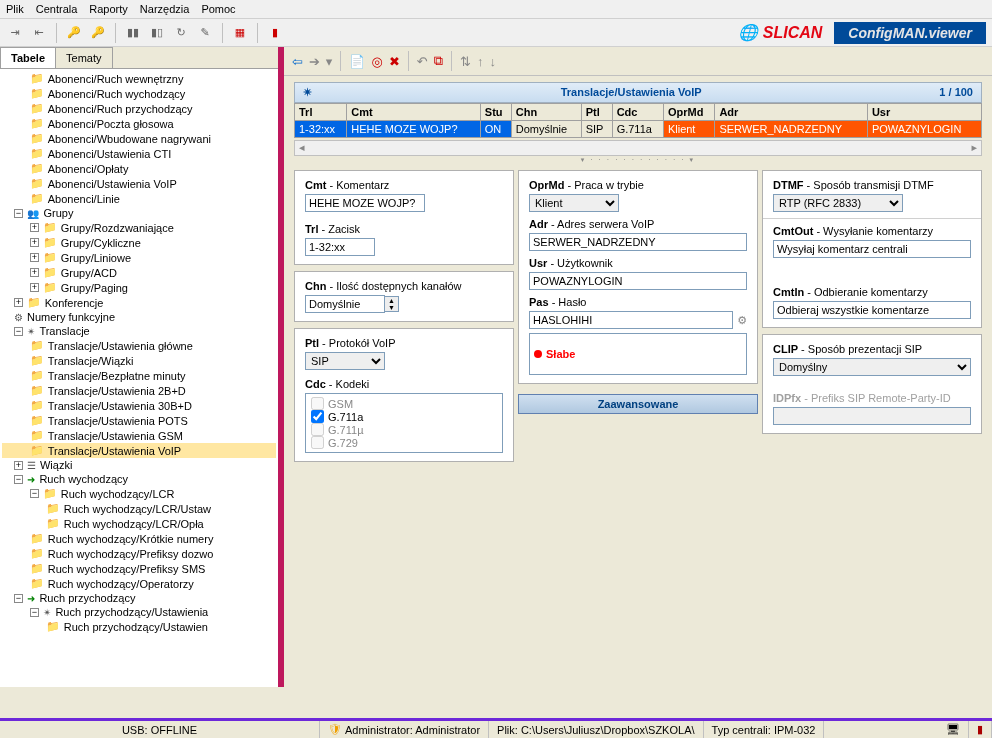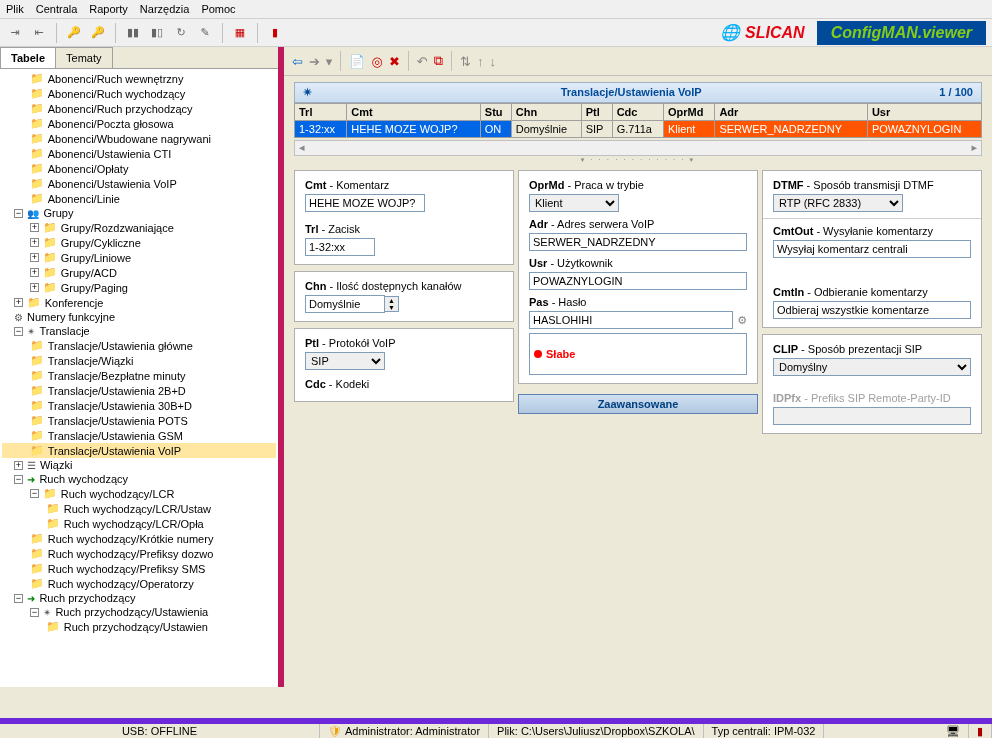--- a/index.html
+++ b/index.html
@@ -8,21 +8,21 @@
 .menubar { background: #f0f0f0; border-bottom: 1px solid #d0d0d0; padding: 3px 6px; display: flex; gap: 12px; }
 .menubar span { cursor: default; }
 
 .toolbar { background: #f0f0f0; padding: 3px 6px; border-bottom: 1px solid #d0d0d0; display: flex; align-items: center; justify-content: space-between; height: 28px; }
 .toolbar-left { display: flex; gap: 6px; align-items: center; }
 .toolbar-right { display: flex; align-items: center; gap: 4px; }
 .tool-icon { width: 18px; height: 18px; display: inline-flex; align-items: center; justify-content: center; color: #666; }
 .sep { width: 1px; height: 20px; background: #c0c0c0; margin: 0 2px; }
 
 .brand-logo { color: #e30613; font-weight: bold; font-style: italic; font-size: 16px; padding: 0 8px; }
-.brand-title { background: #004a99; color: #84cc16; font-size: 16px; font-style: italic; font-weight: bold; padding: 3px 14px; }
+.brand-title { background: #004a99; color: #e5e5e5; font-size: 14px; font-style: italic; font-weight: bold; padding: 3px 14px; }
 
 .main { display: flex; height: 640px; }
 
 .left-panel { width: 300px; border-right: 6px solid #be185d; background: white; display: flex; flex-direction: column; }
 .tabs-row { display: flex; border-bottom: 1px solid #a0a0a0; background: #ece9d8; }
 .tab { padding: 4px 10px; border: 1px solid #a0a0a0; border-bottom: none; background: #ece9d8; cursor: default; margin-right: -1px; }
 .tab.active { background: white; font-weight: bold; }
 
 .tree { flex: 1; overflow: auto; padding: 2px; font-size: 11px; }
 .tree-item { display: flex; align-items: center; padding: 1px 0; cursor: default; white-space: nowrap; }
@@ -71,21 +71,21 @@
 .codec-item.on { color: #000; }
 .codec-item input { margin: 0; }
 
 .adv-btn { background: linear-gradient(#d0e0f0, #b0c8e0); border: 1px solid #6080b0; text-align: center; padding: 3px; font-weight: bold; color: #004080; margin-top: 4px; }
 
 .disabled-label { color: #a0a0a0; }
 
 .slabe { color: red; font-weight: bold; border: 1px solid #7f9db9; padding: 14px 4px; background: white; display:flex; align-items:center; gap:4px; }
 .slabe-dot { width:8px; height:8px; border-radius:50%; background:red; display:inline-block;}
 
-.statusbar { position: absolute; bottom: 0; left: 0; right: 0; height: 20px; background: #ece9d8; border-top: 6px solid #6d28d9; display: flex; align-items: center; font-size: 11px; }
+.statusbar { position: absolute; bottom: 0; left: 0; right: 0; height: 20px; background: #ece9d8; border-top: 3px solid #6d28d9; display: flex; align-items: center; font-size: 11px; }
 .status-seg { border-right: 1px solid #c0c0c0; padding: 0 8px; height: 100%; display: flex; align-items: center; }
 .shield { color: #f0a000; margin-right: 3px; }
 
 hr.fg-sep { border: none; border-top: 1px solid #d0d0d0; margin: 6px -10px; }
 .spin-wrap { display:flex; align-items:center;}
 .spin-btns { display:flex; flex-direction:column; border:1px solid #7f9db9; border-left:none;}
 .spin-btns span { font-size:7px; padding:0 3px; line-height:7px; background:#eee;}
 </style>
 </head>
 <body>
@@ -373,20 +373,38 @@
             <div class="spin-btns">
                 <span>▲</span>
                 <span>▼</span>
               </div>
           </div>
         </div>
         <div class="field-group">
           <div class="field-label"><b>Ptl</b><span> - Protokół VoIP</span></div>
           <select class="field-select" style="width:80px"><option>SIP</option></select>
           <div class="field-label" style="margin-top:8px"><b>Cdc</b><span> - Kodeki</span></div>
+          <div class="codec-list" id="codec-list">
+              <div class="codec-item">
+                <input type="checkbox" disabled="" style="">
+                <span>GSM</span>
+              </div>
+              <div class="codec-item on">
+                <input type="checkbox" checked="" style="">
+                <span>G.711a</span>
+              </div>
+              <div class="codec-item">
+                <input type="checkbox" disabled="" style="">
+                <span>G.711µ</span>
+              </div>
+              <div class="codec-item">
+                <input type="checkbox" disabled="" style="">
+                <span>G.729</span>
+              </div>
+            </div>
         </div>
       </div>
 
       <div class="form-col c2">
         <div class="field-group">
           <div class="field-label"><b>OprMd</b><span> - Praca w trybie</span></div>
           <select class="field-select" style="width:90px"><option>Klient</option></select>
           <div class="field-label" style="margin-top:6px"><b>Adr</b><span> - Adres serwera VoIP</span></div>
           <input class="field-input" value="SERWER_NADRZEDNY" style="">
           <div class="field-label" style="margin-top:6px"><b>Usr</b><span> - Użytkownik</span></div>

